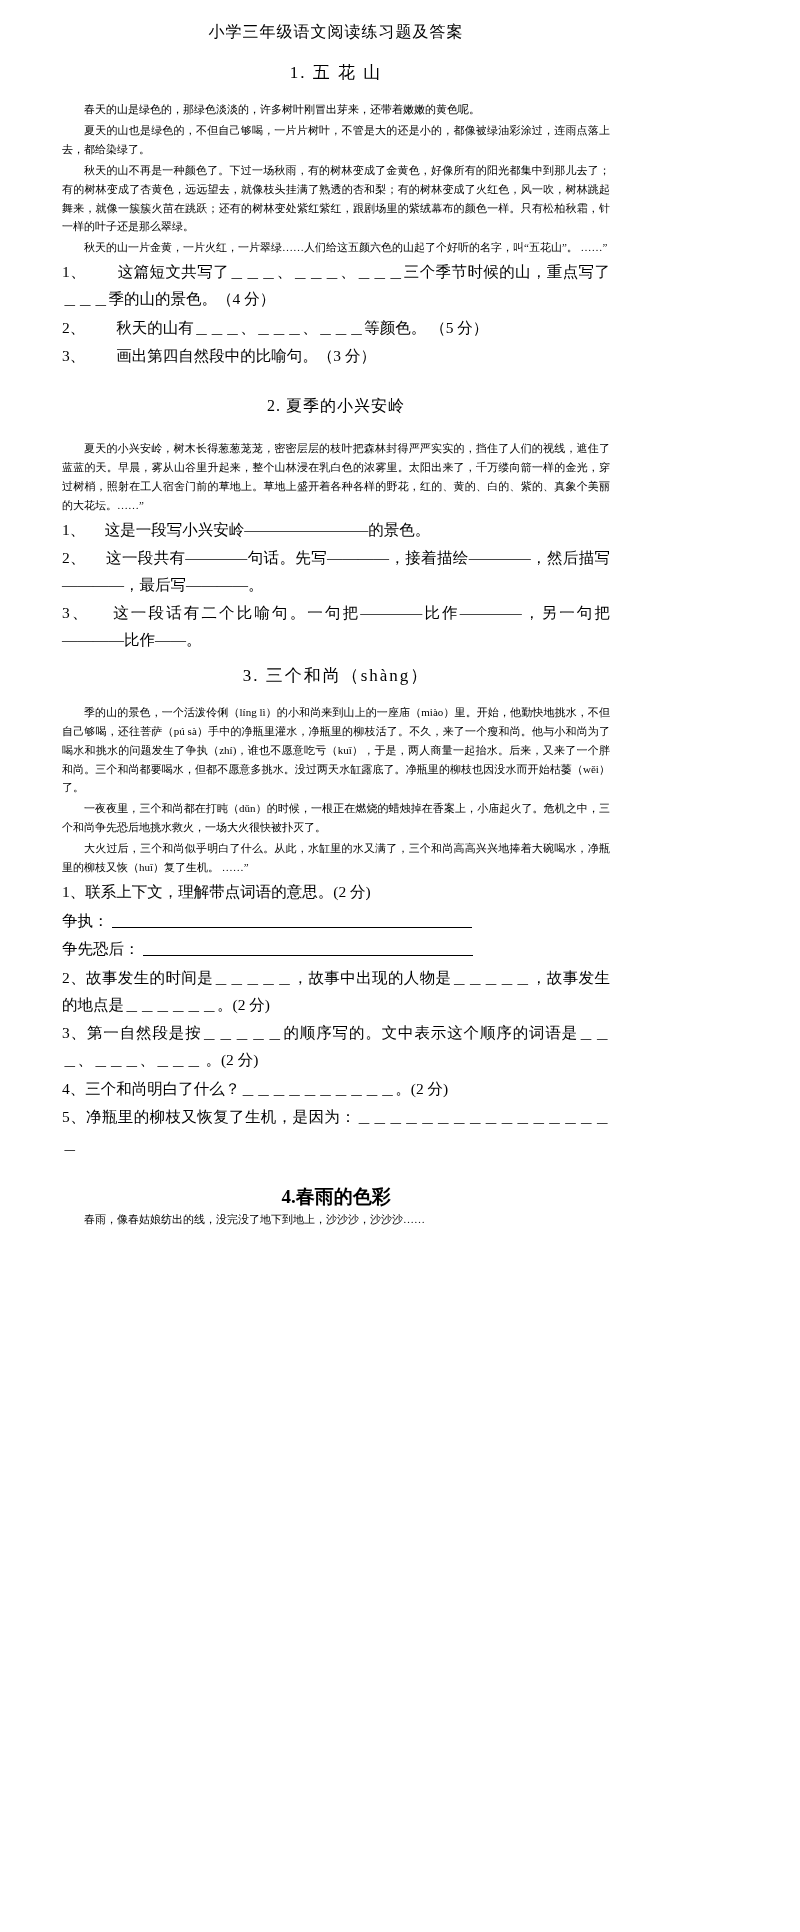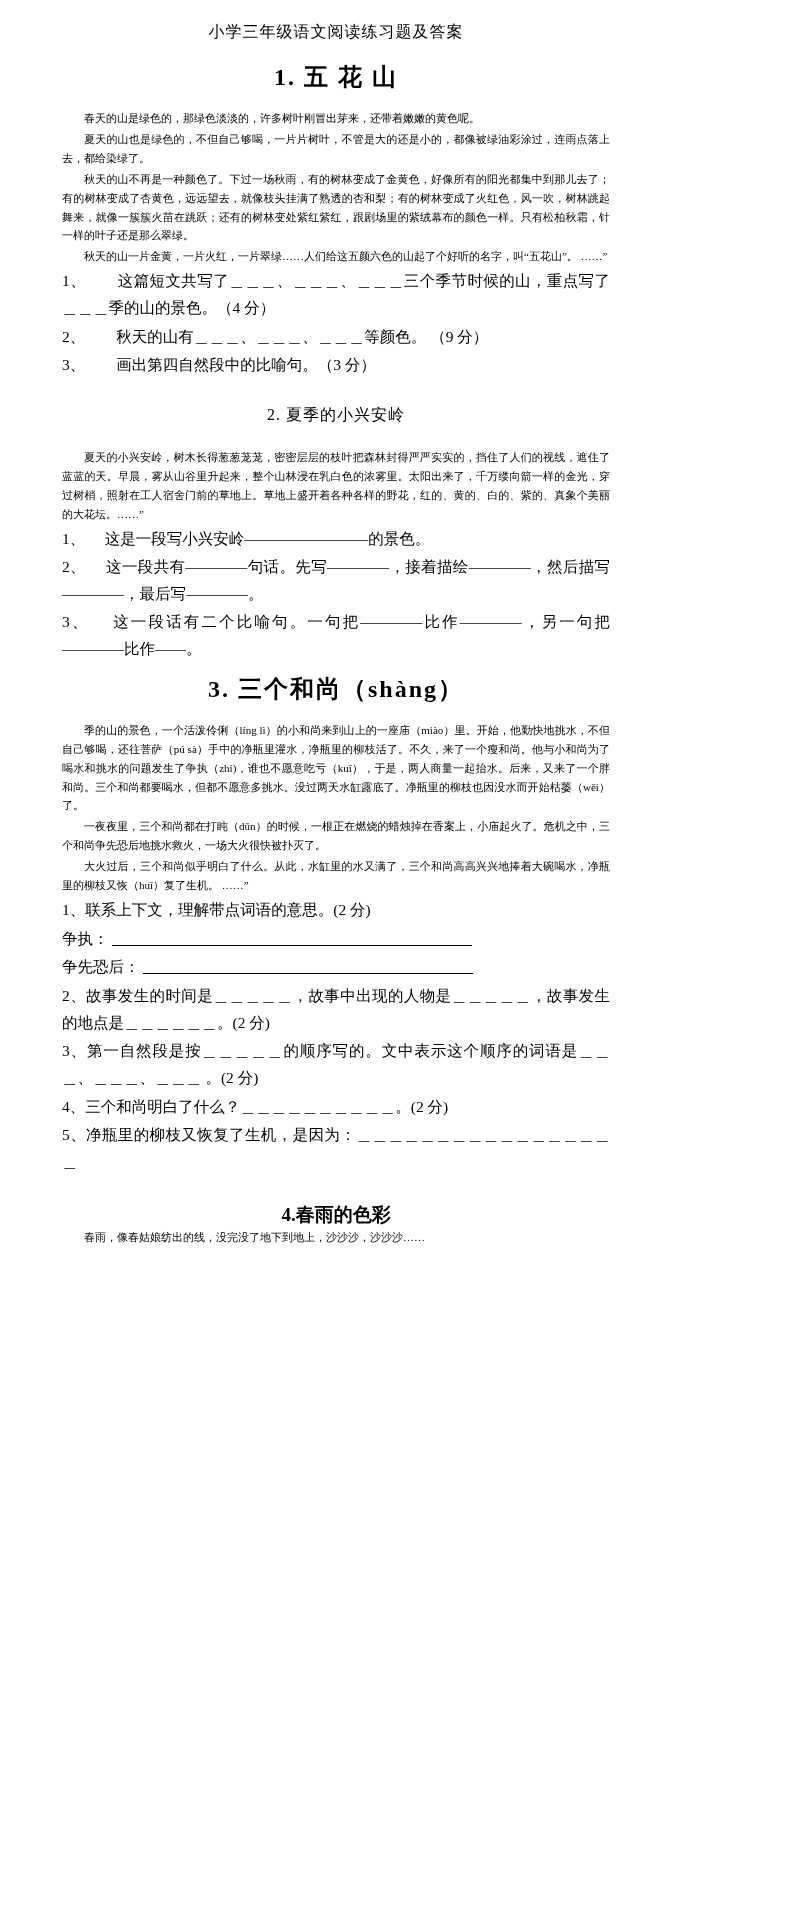--- a/index.html
+++ b/index.html
@@ -20,22 +20,22 @@
     position: relative;
   }
   .doc-title {
     text-align: center;
     font-size: 16px;
     letter-spacing: 1px;
     margin: 4px 0 18px 0;
   }
   h2.section-title {
     text-align: center;
-    font-size: 24px;
-    font-weight: bold;
+    font-size: 17px;
+    font-weight: normal;
     margin: 10px 0 16px 0;
     letter-spacing: 2px;
   }
   h2.section-title .num {
     font-family: "Liberation Serif", serif;
   }
   h2.section-title-plain {
     text-align: center;
     font-size: 16px;
     font-weight: normal;
@@ -79,21 +79,21 @@
     <span class="num">1.</span>
     <span>五 花 山</span>
   </h2>
 
   <p class="para">春天的山是绿色的，那绿色淡淡的，许多树叶刚冒出芽来，还带着嫩嫩的黄色呢。</p>
   <p class="para">夏天的山也是绿色的，不但自己够喝，一片片树叶，不管是大的还是小的，都像被绿油彩涂过，连雨点落上去，都给染绿了。</p>
   <p class="para">秋天的山不再是一种颜色了。下过一场秋雨，有的树林变成了金黄色，好像所有的阳光都集中到那儿去了；有的树林变成了杏黄色，远远望去，就像枝头挂满了熟透的杏和梨；有的树林变成了火红色，风一吹，树林跳起舞来，就像一簇簇火苗在跳跃；还有的树林变处紫红紫红，跟剧场里的紫绒幕布的颜色一样。只有松柏秋霜，针一样的叶子还是那么翠绿。</p>
   <p class="para">秋天的山一片金黄，一片火红，一片翠绿……人们给这五颜六色的山起了个好听的名字，叫“五花山”。 ……”</p>
 
   <p class="q">1、　　这篇短文共写了＿＿＿、＿＿＿、＿＿＿三个季节时候的山，重点写了＿＿＿季的山的景色。（4 分）</p>
-  <p class="q">2、　　秋天的山有＿＿＿、＿＿＿、＿＿＿等颜色。 （9 分）</p>
+  <p class="q">2、　　秋天的山有＿＿＿、＿＿＿、＿＿＿等颜色。 （5 分）</p>
   <p class="q">3、　　画出第四自然段中的比喻句。（3 分）</p>
 
   <h2 class="section-title-plain">
     <span>2.</span>
     <span>夏季的小兴安岭</span>
   </h2>
 
   <p class="para">夏天的小兴安岭，树木长得葱葱茏茏，密密层层的枝叶把森林封得严严实实的，挡住了人们的视线，遮住了蓝蓝的天。早晨，雾从山谷里升起来，整个山林浸在乳白色的浓雾里。太阳出来了，千万缕向箭一样的金光，穿过树梢，照射在工人宿舍门前的草地上。草地上盛开着各种各样的野花，红的、黄的、白的、紫的、真象个美丽的大花坛。……”</p>
 
   <p class="q">1、　 这是一段写小兴安岭————————的景色。</p>

